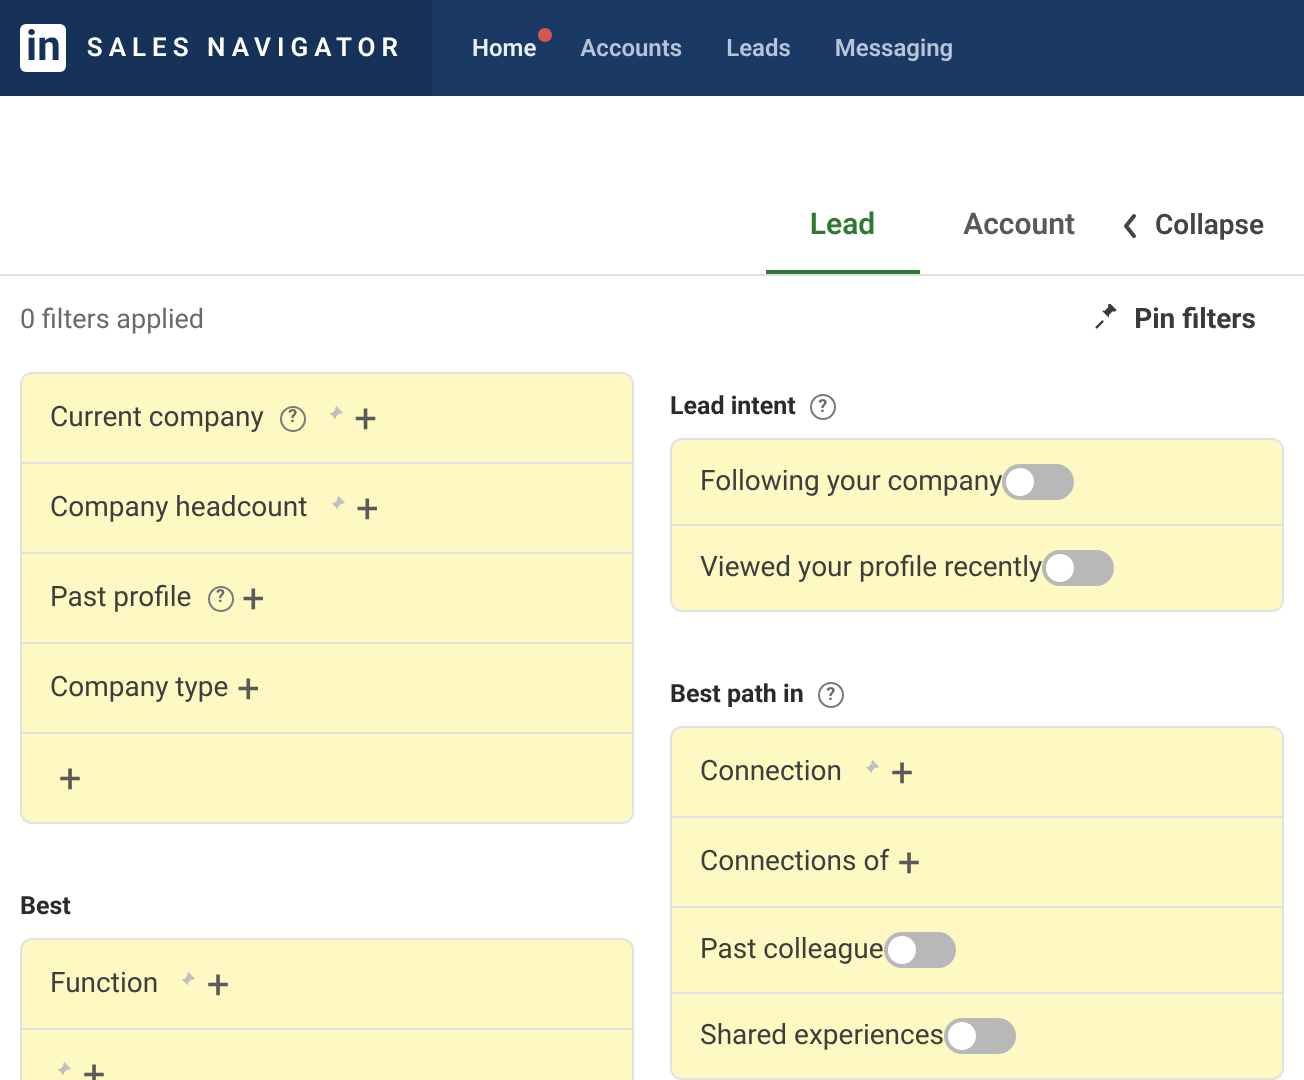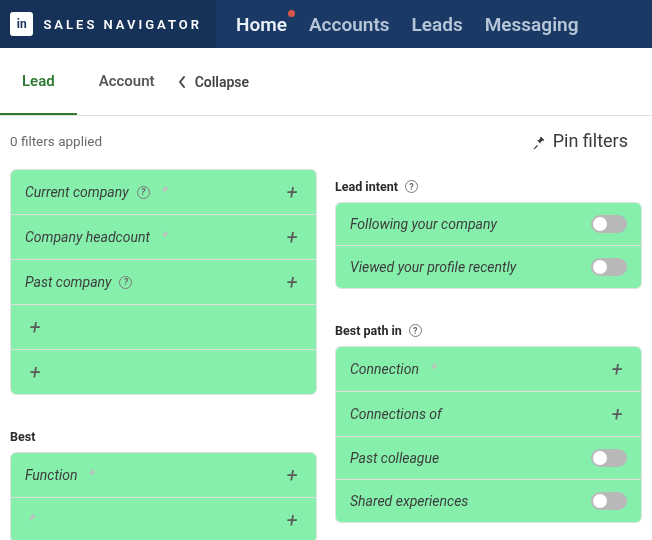--- a/index.html
+++ b/index.html
@@ -36,61 +36,62 @@
   .brand-logo {
     width: 24px;
     height: 24px;
     background: #fff;
     color: #173258;
     border-radius: 3px;
     display: flex;
     align-items: center;
     justify-content: center;
     font-weight: 700;
-    font-size: 12px;
+    font-size: 21px;
   }
   .brand-text {
     color: #fff;
     font-size: 13px;
     font-weight: 600;
     letter-spacing: 3px;
     white-space: nowrap;
   }
   .navlinks {
     display: flex;
     align-items: center;
     gap: 22px;
     padding-left: 20px;
   }
   .navlinks a {
     color: #b7c5d8;
-    font-size: 19px;
+    font-size: 12px;
     font-weight: 600;
     text-decoration: none;
     position: relative;
   }
   .navlinks a.home { color: #eaf0f8; }
   .dot {
     position: absolute;
     top: -3px;
     right: -8px;
     width: 7px;
     height: 7px;
     background: #d8564c;
     border-radius: 50%;
   }
 
   
   .tabsbar {
     display: flex;
     align-items: center;
-    justify-content: flex-start;
+    justify-content: flex-end;
     border-bottom: 1px solid #e0e0e0;
-    height: 68px;
+    height: 50px;
     padding: 0 20px 0 0;
+    margin-top: 40px;
   }
   .tabs {
     display: flex;
     align-items: stretch;
     height: 100%;
   }
   .tab {
     display: flex;
     align-items: center;
     padding: 0 22px;
@@ -121,25 +122,25 @@
     align-items: center;
     justify-content: space-between;
     padding: 14px 24px 10px 10px;
   }
   .filtersrow .applied {
     color: #6a6a6a;
     font-size: 13.5px;
   }
   .pin {
     display: flex;
-    align-items: flex-end;
+    align-items: flex-start;
     gap: 7px;
     color: #3a3a3a;
-    font-size: 18px;
-    font-weight: 400;
+    font-size: 14px;
+    font-weight: 700;
     cursor: pointer;
   }
   .pin svg { width: 14px; height: 14px; }
 
   
   .content {
     display: flex;
     gap: 18px;
     padding: 8px 10px 0 10px;
   }
@@ -170,25 +171,23 @@
 
   .group {
     border: 1px solid #e1e1e1;
     border-radius: 6px;
     overflow: hidden;
     background: #f3f3f3;
   }
   .row {
     display: flex;
     align-items: center;
-    justify-content: space-between;
     padding: 12px 14px 12px 14px;
     border-bottom: 1px solid #e0e0e0;
-    background: #86efac;
-    font-style: italic;
+    background: #fef9c3;
   }
   .row:last-child { border-bottom: none; }
   .row .label {
     display: flex;
     align-items: center;
     gap: 8px;
     font-size: 14px;
     color: #3d3d3d;
   }
   .plus {
@@ -286,26 +285,29 @@
         <div class="label">
           <span>Company headcount</span>
           <svg class="pin-sm" viewBox="0 0 24 24">
               <path d="M8 2h8v2l-2 2v5l2 2H6l2-2V6L6 4V2z" fill="#c0c0c0" transform="rotate(45 12 12) scale(0.9)"></path>
             </svg>
         </div>
         <div class="plus">+</div>
       </div>
       <div class="row">
         <div class="label">
-          <span>Past company</span>
+          <span>Past profile</span>
           <span class="help">?</span>
         </div>
         <div class="plus">+</div>
       </div>
       <div class="row">
+        <div class="label">
+          <span>Company type</span>
+        </div>
         <div class="plus">+</div>
       </div>
       <div class="row">
         <div class="plus">+</div>
       </div>
     </div>
 
     <div class="spacer-lg"></div>
 
     <div class="section-title">

